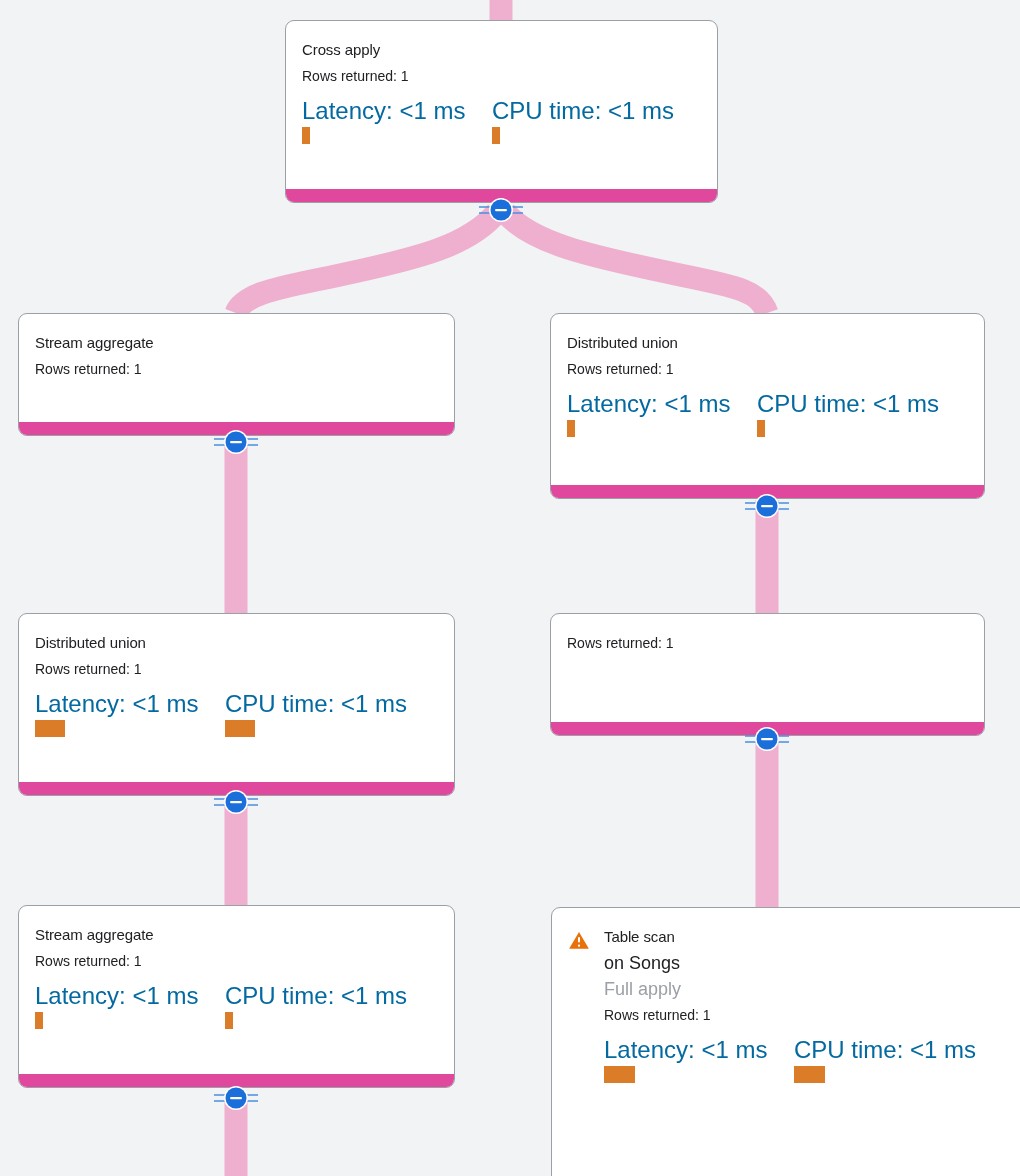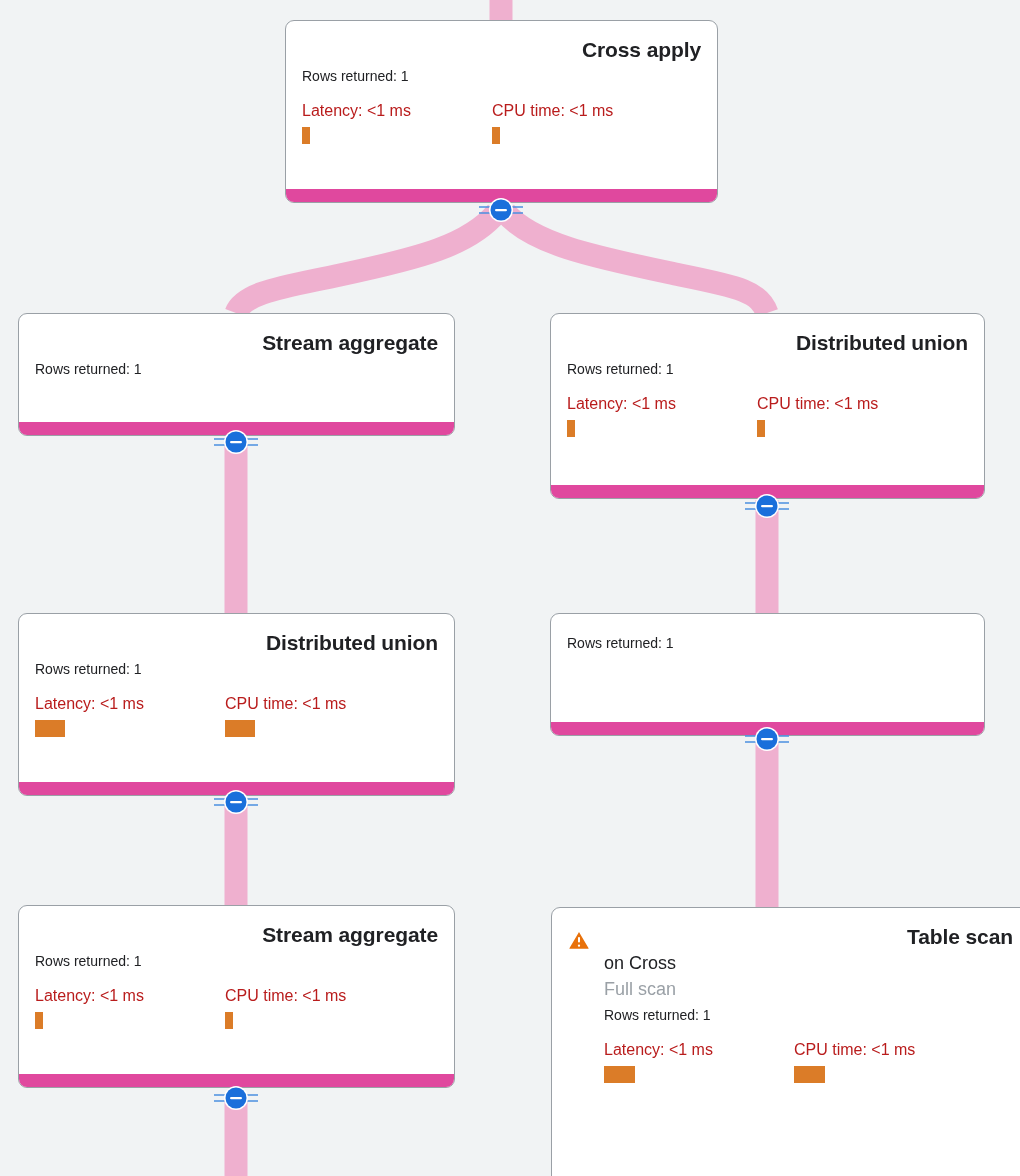--- a/index.html
+++ b/index.html
@@ -56,27 +56,26 @@
     height: 22px;
     margin-top: 5px;
     margin-right: 14px;
     display: block;
   }
   .node-content {
     flex: 1 1 auto;
     min-width: 0;
   }
   .node-title {
-    font-size: 21px;
-    font-weight: bold;
+    font-size: 15px;
+    font-weight: normal;
     color: #202124;
     line-height: 26px;
     letter-spacing: -0.1px;
     white-space: nowrap;
-    text-align: right;
   }
   .node-subtitle {
     font-size: 18px;
     color: #202124;
     line-height: 26px;
     white-space: nowrap;
   }
   .node-scantype {
     font-size: 18px;
     color: #9aa0a6;
@@ -93,22 +92,22 @@
     display: flex;
     flex-direction: row;
     margin-top: 10px;
   }
   .metric {
     display: flex;
     flex-direction: column;
   }
   .metric-latency { width: 190px; }
   .metric-label {
-    font-size: 16px;
-    color: #b91c1c;
+    font-size: 24px;
+    color: #0369a1;
     line-height: 22px;
     white-space: nowrap;
   }
   .metric-bar {
     height: 17px;
     background: #db7c28;
     margin-top: 5px;
   }
   .node-accent {
     flex: 0 0 auto;
@@ -244,22 +243,22 @@
 
   <div class="node" style="left:551px; top:907px; width:479px; height:288px;">
     <div class="node-body">
       <svg class="node-warning" viewBox="0 0 24 24" xmlns="http://www.w3.org/2000/svg">
         <path d="M12 3.2 L22.3 20.6 Q22.9 21.6 21.8 21.6 L2.2 21.6 Q1.1 21.6 1.7 20.6 Z" fill="#e8710a"></path>
         <rect x="10.9" y="8.6" width="2.2" height="6.2" rx="1.05" fill="#ffffff"></rect>
         <circle cx="12" cy="18.2" r="1.25" fill="#ffffff"></circle>
       </svg>
       <div class="node-content">
         <div class="node-title">Table scan</div>
-        <div class="node-subtitle">on Cross</div>
-        <div class="node-scantype">Full scan</div>
+        <div class="node-subtitle">on Songs</div>
+        <div class="node-scantype">Full apply</div>
         <div class="node-rows">Rows returned: 1</div>
         <div class="metrics">
           <div class="metric metric-latency">
             <span class="metric-label">Latency: &lt;1 ms</span>
             <span class="metric-bar" style="width:31px;"></span>
           </div>
           <div class="metric">
             <span class="metric-label">CPU time: &lt;1 ms</span>
             <span class="metric-bar" style="width:31px;"></span>
           </div>

